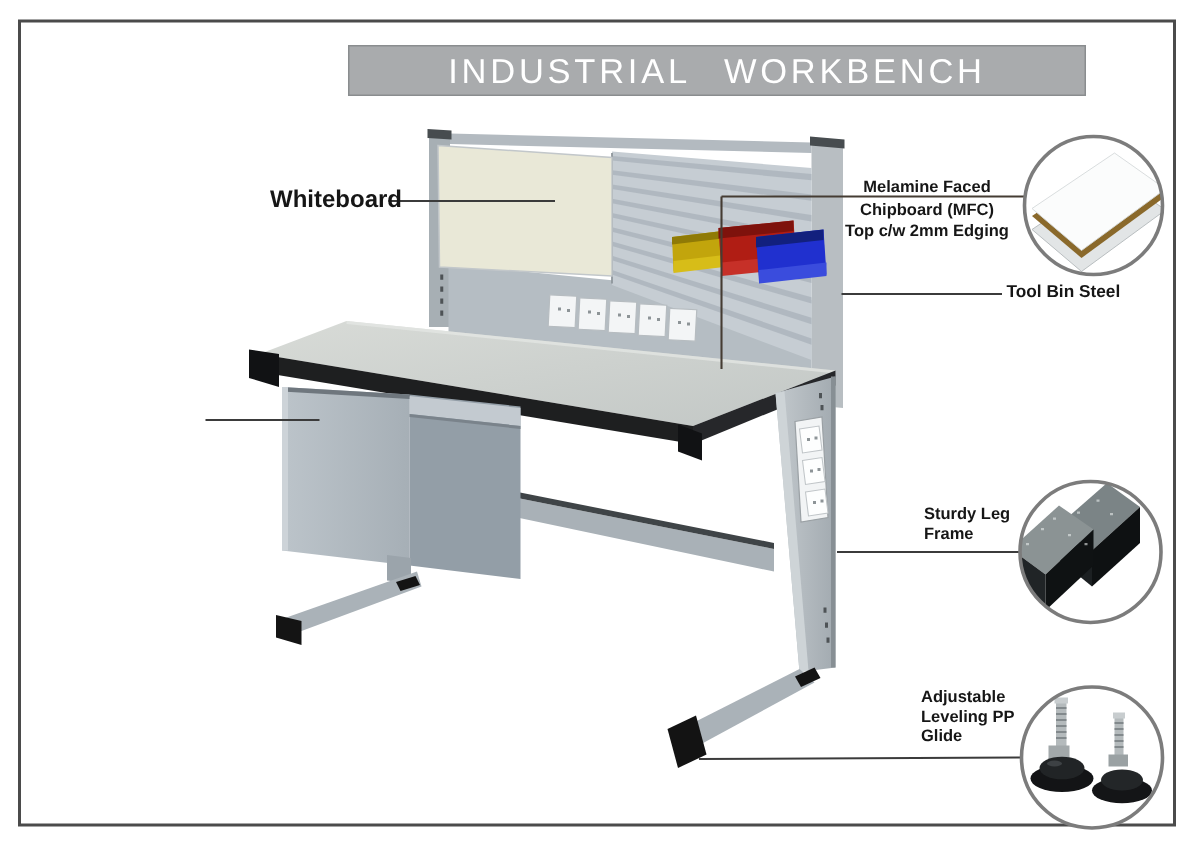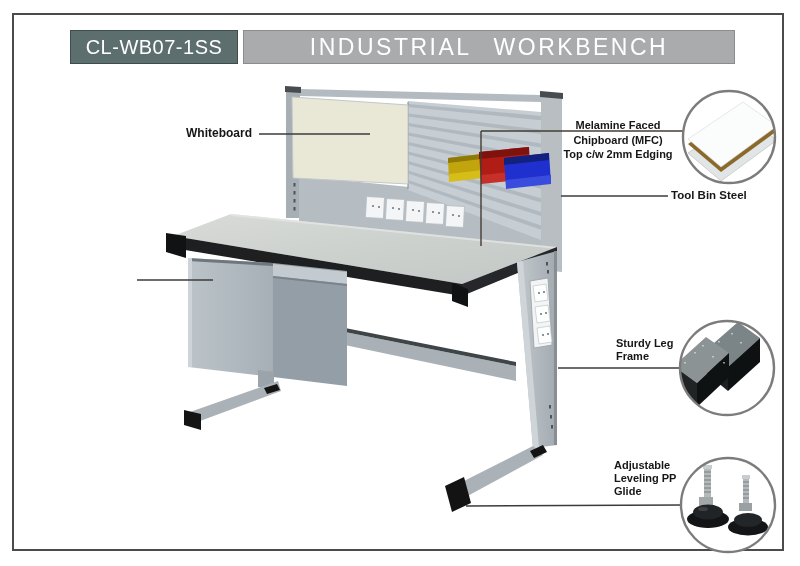--- a/index.html
+++ b/index.html
@@ -11,45 +11,42 @@
     position:absolute;left:12px;top:13px;width:772px;height:538px;
     border:2px solid #4b4b4b;box-sizing:border-box;
   }
   .hdr-code{
     position:absolute;left:70px;top:30px;width:168px;height:34px;box-sizing:border-box;
     background:#5d6e6e;border:1px solid #3f4c4c;color:#ffffff;
     display:flex;align-items:center;justify-content:center;
     font-size:20px;letter-spacing:.5px;
   }
   .hdr-title{
-    position:absolute;left:243px;top:30px;width:492px;height:34px;box-sizing:border-box;
+    position:absolute;left:232px;top:30px;width:492px;height:34px;box-sizing:border-box;
     background:#a9abad;border:1px solid #8a8d8f;color:#ffffff;
     display:flex;align-items:center;justify-content:center;
     font-size:23px;letter-spacing:2.5px;word-spacing:14px;
   }
   svg.illus{position:absolute;left:0;top:0;width:800px;height:566px;}
   .lbl{
     position:absolute;color:#161616;font-weight:bold;font-size:11px;line-height:13px;
   }
-  .lbl-whiteboard{left:180px;top:127px;width:78px;text-align:center;font-size:12px;}
+  .lbl-whiteboard{left:180px;top:127px;width:78px;text-align:left;font-size:16px;}
   .lbl-mfc{left:558px;top:86px;width:120px;text-align:center;line-height:14.5px;margin-top:32px;}
   .lbl-toolbin{left:671px;top:189px;font-size:11.5px;}
   .lbl-cabinet{left:63px;top:271px;width:90px;text-align:left;}
   .lbl-leg{left:616px;top:337px;width:80px;text-align:left;}
   .lbl-glide{left:614px;top:459px;width:90px;text-align:left;}
 </style>
 </head>
 <body>
 
 <div class="page">
   <div class="frame"></div>
 
-  <div class="hdr-code">
-    <span>CL-WB07-1SS</span>
-  </div>
   <div class="hdr-title">
     <span>INDUSTRIAL WORKBENCH</span>
   </div>
 
   <svg class="illus" viewBox="0 0 800 566">
     <defs>
       <linearGradient id="topGrad" x1="0" y1="0" x2="1" y2="1">
         <stop offset="0" stop-color="#d8dbd7"></stop>
           <stop offset="1" stop-color="#c2c7c5"></stop>
       </linearGradient>

